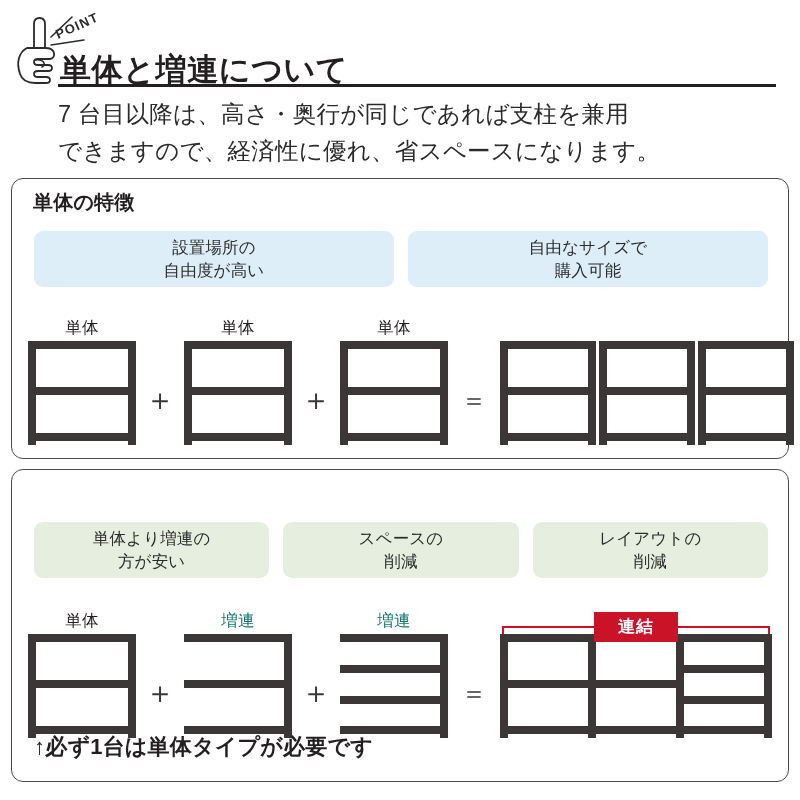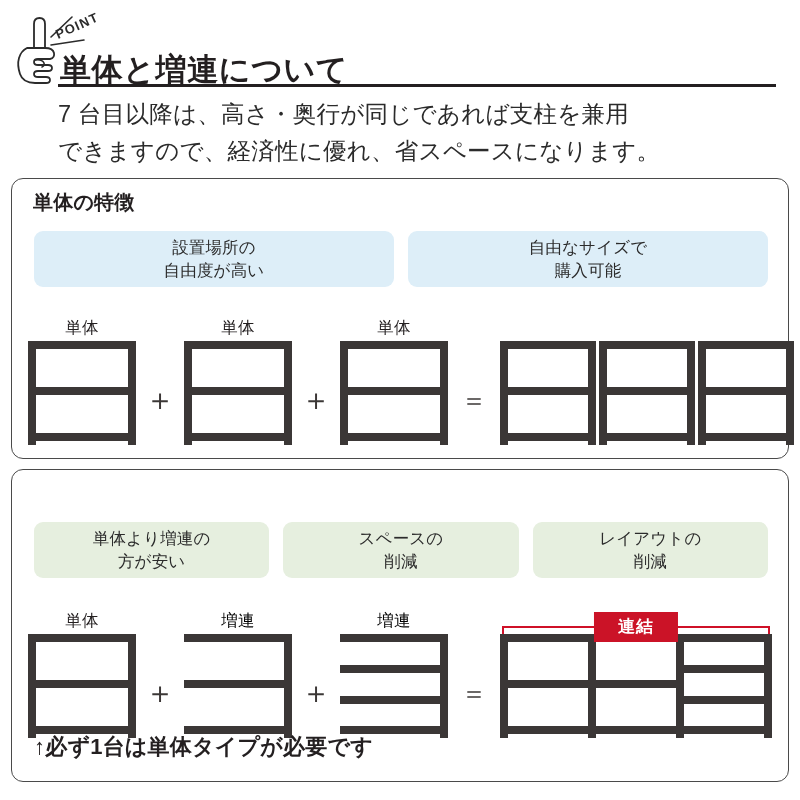--- a/index.html
+++ b/index.html
@@ -132,21 +132,21 @@
   }
 
   .unit-label {
     font-size: 16.5px;
     line-height: 1;
     letter-spacing: 0.02em;
     color: #231f20;
     margin-bottom: 6px;
     white-space: nowrap;
   }
-  .unit-label.red { color: #000000; }
+  .unit-label.red { color: #0f766e; }
   .unit-label.blank { visibility: hidden; }
 
   
   .unit {
     position: relative;
   }
   .post {
     position: absolute;
     top: 0; bottom: 0;
     width: 8px;

